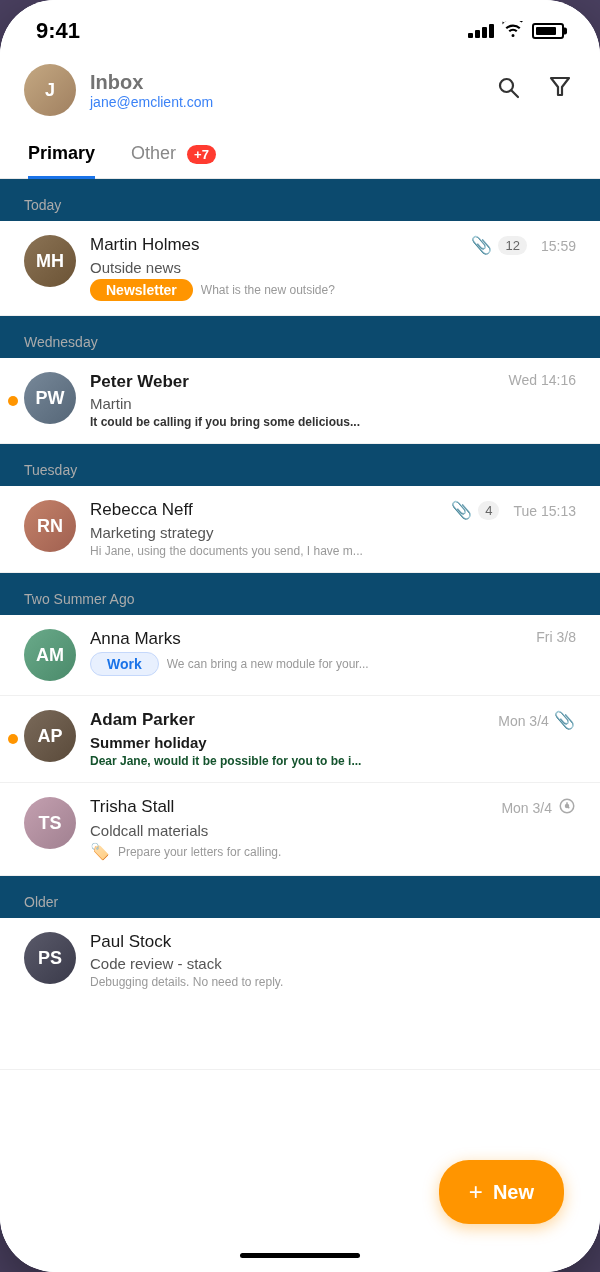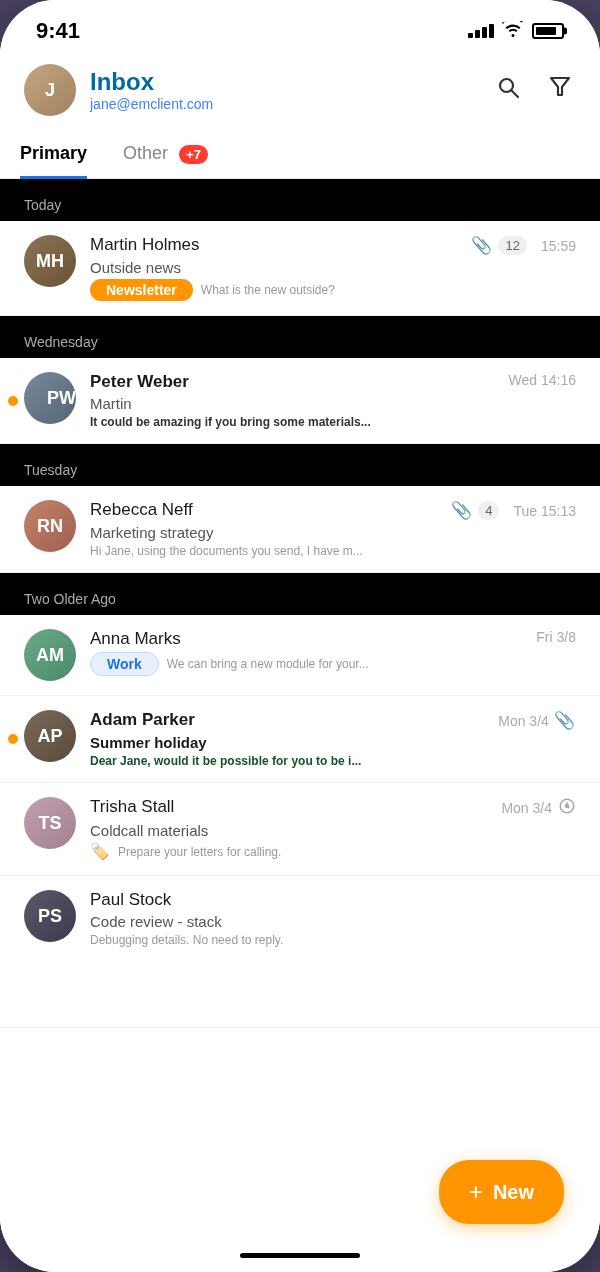--- a/index.html
+++ b/index.html
@@ -121,23 +121,23 @@
       overflow: hidden;
       margin-right: 14px;
       flex-shrink: 0;
     }
 
     .header-text {
       flex: 1;
     }
 
     .header-title {
-      font-size: 24px;
+      font-size: 20px;
       font-weight: 700;
-      color: #0369a1;
+      color: #737373;
     }
 
     .header-subtitle {
       font-size: 14px;
       color: #3b82f6;
     }
 
     .header-actions {
       display: flex;
       gap: 20px;
@@ -149,21 +149,21 @@
       background: none;
       border: none;
       cursor: pointer;
       padding: 4px;
     }
 
     
     .tabs {
       display: flex;
       align-items: center;
-      padding: 0 20px;
+      padding: 0 28px;
       background: #ffffff;
       border-bottom: 1px solid #e8e8e8;
       text-align: right;
     }
 
     .tab {
       padding: 12px 0;
       margin-right: 36px;
       font-size: 18px;
       color: #888;
@@ -200,21 +200,21 @@
     }
 
     .email-list::-webkit-scrollbar { display: none; }
 
     
     .section-header {
       padding: 18px 24px 8px;
       font-size: 14px;
       color: #aaa;
       font-weight: 500;
-      background: #000000;
+      background: #0c4a6e;
     }
 
     
     .email-item {
       display: flex;
       align-items: flex-start;
       padding: 14px 24px;
       border-bottom: 1px solid #f0f0f0;
       background: #ffffff;
       position: relative;
@@ -380,21 +380,21 @@
       box-shadow: 0 4px 16px rgba(255,149,0,0.4);
     }
 
     .fab-plus {
       font-size: 24px;
       font-weight: 300;
     }
 
     
     .av-martin { background: linear-gradient(135deg, #8B7355, #6B5335); }
-    .av-peter { background: linear-gradient(135deg, #778899, #556677); justify-content: flex-end; }
+    .av-peter { background: linear-gradient(135deg, #778899, #556677); }
     .av-rebecca { background: linear-gradient(135deg, #c4826a, #a06050); }
     .av-anna { background: linear-gradient(135deg, #6aaa8a, #4a8a6a); }
     .av-adam { background: linear-gradient(135deg, #7a6a5a, #5a4a3a); }
     .av-trisha { background: linear-gradient(135deg, #c4a0b0, #a08090); }
     .av-paul { background: linear-gradient(135deg, #5a5a6a, #3a3a4a); }
     .av-jane { background: linear-gradient(135deg, #c4a882, #a08060); }
 
     .bottom-bar {
       height: 34px;
       background: #ffffff;
@@ -509,21 +509,21 @@
               <span>PW</span>
             </div>
         </div>
         <div class="email-content">
           <div class="email-top">
             <span class="email-sender bold">Peter Weber</span>
             <span class="email-time">Wed 14:16</span>
           </div>
           <div class="email-subject">Martin</div>
           <div class="email-preview-row">
-            <span class="email-preview" style="font-weight:700;color:#333;">It could be amazing if you bring some materials...</span>
+            <span class="email-preview" style="font-weight:700;color:#333;">It could be calling if you bring some delicious...</span>
           </div>
         </div>
       </div>
 
       <div class="section-header">Tuesday</div>
 
       <div class="email-item">
         <div class="email-avatar">
           <div class="avatar-circle av-rebecca">
               <span>RN</span>
@@ -540,21 +540,21 @@
               <span class="email-time">Tue 15:13</span>
             </div>
           </div>
           <div class="email-subject">Marketing strategy</div>
           <div class="email-preview-row">
             <span class="email-preview">Hi Jane, using the documents you send, I have m...</span>
           </div>
         </div>
       </div>
 
-      <div class="section-header">Two Older Ago</div>
+      <div class="section-header">Two Summer Ago</div>
 
       <div class="email-item">
         <div class="email-avatar">
           <div class="avatar-circle av-anna">
               <span>AM</span>
             </div>
         </div>
         <div class="email-content">
           <div class="email-top">
             <span class="email-sender">Anna Marks</span>
@@ -610,20 +610,21 @@
             </div>
           </div>
           <div class="email-subject">Coldcall materials</div>
           <div class="email-preview-row">
             <span class="flag-emoji">🏷️</span>
             <span class="email-preview">Prepare your letters for calling.</span>
           </div>
         </div>
       </div>
 
+      <div class="section-header">Older</div>
 
       <div class="email-item" style="padding-bottom: 80px;">
         <div class="email-avatar">
           <div class="avatar-circle av-paul">
               <span>PS</span>
             </div>
         </div>
         <div class="email-content">
           <div class="email-top">
             <span class="email-sender">Paul Stock</span>

